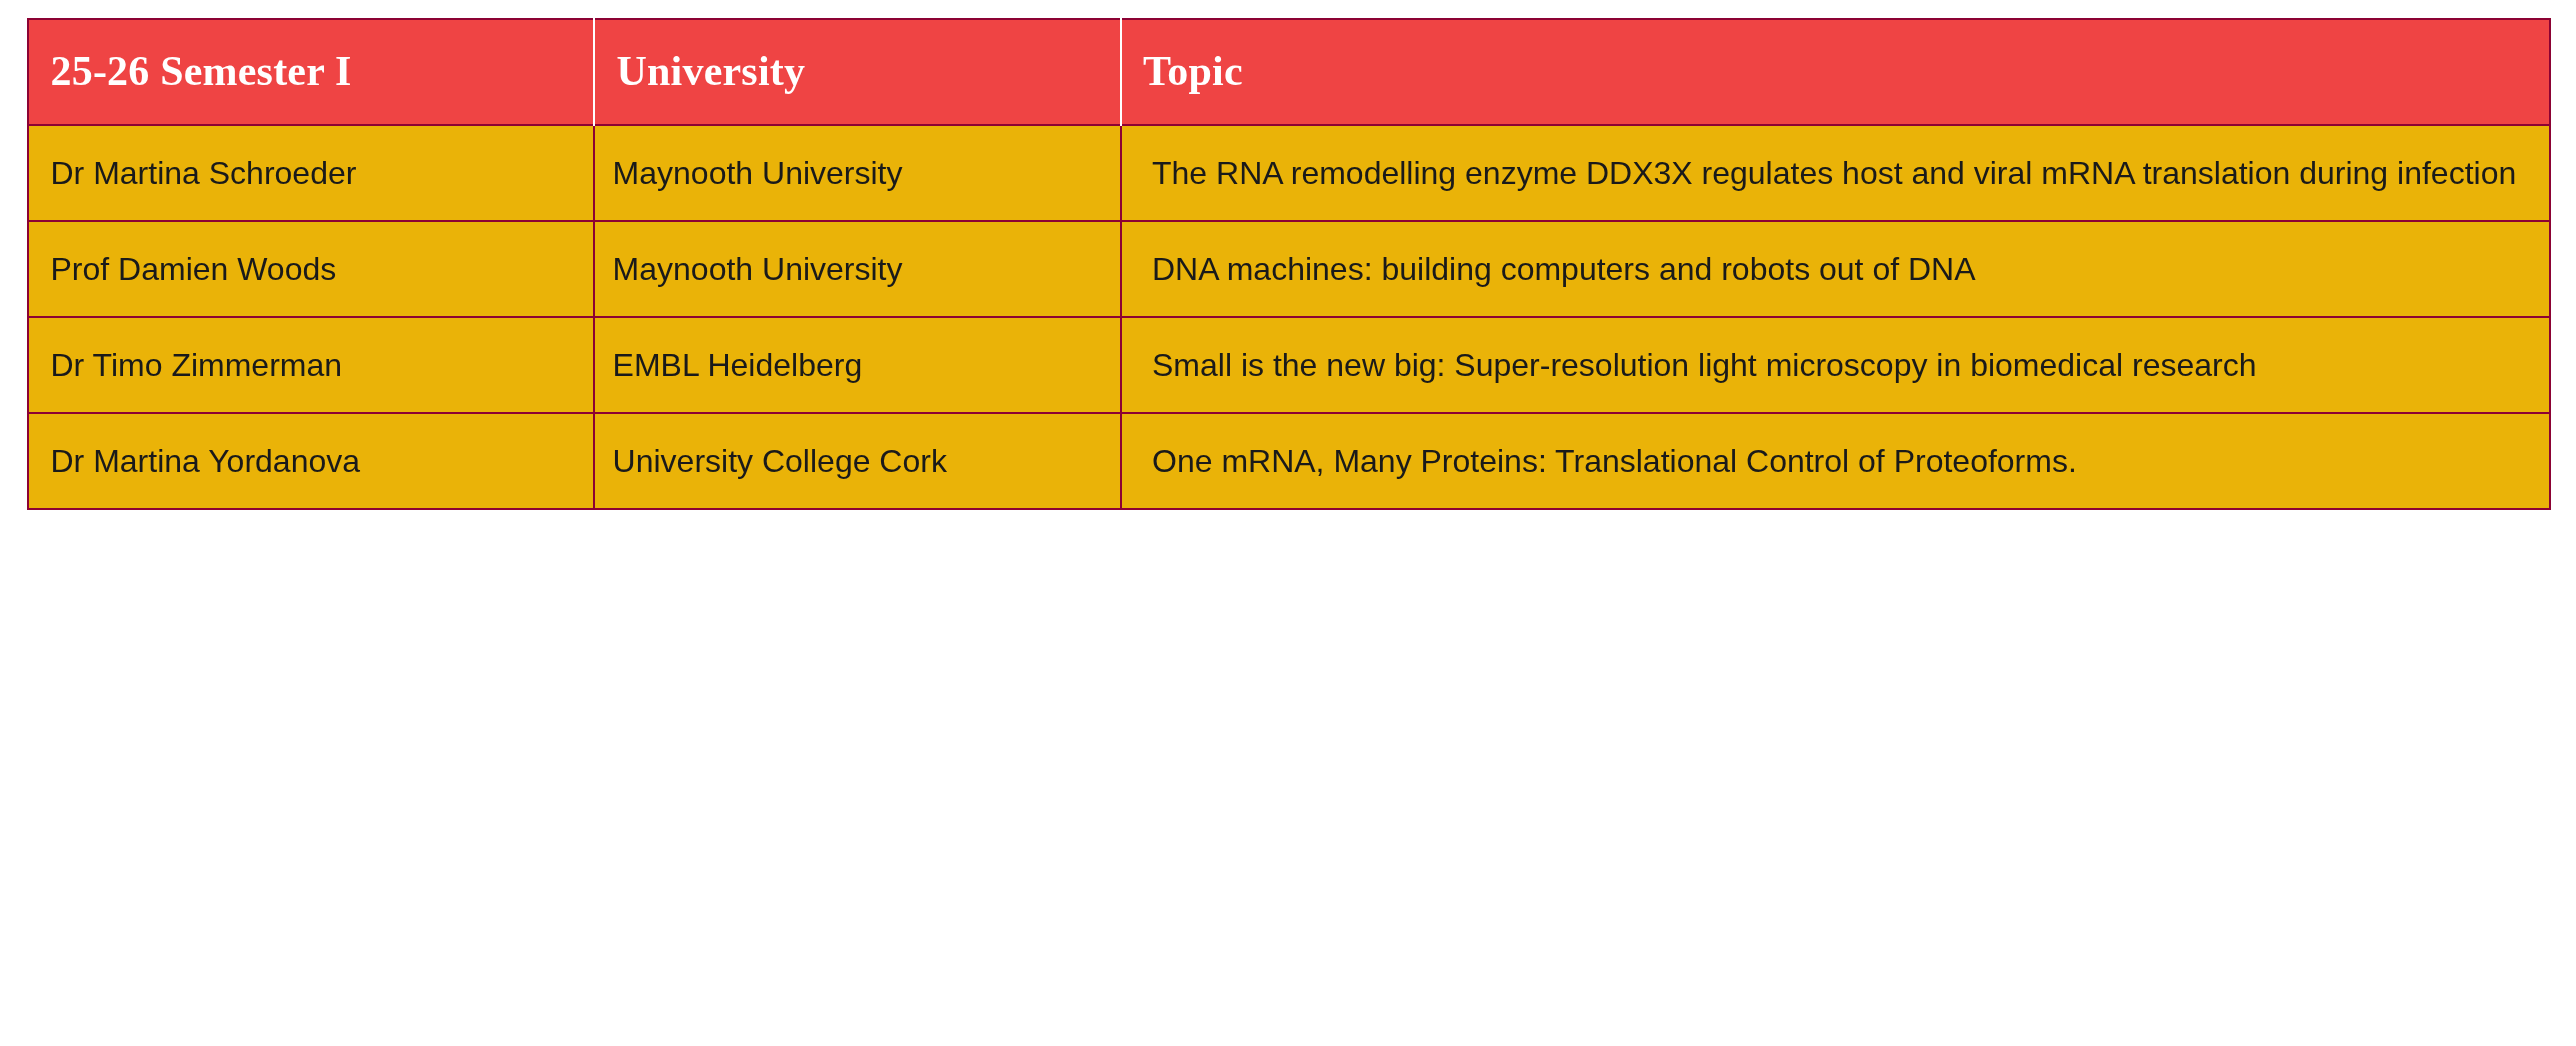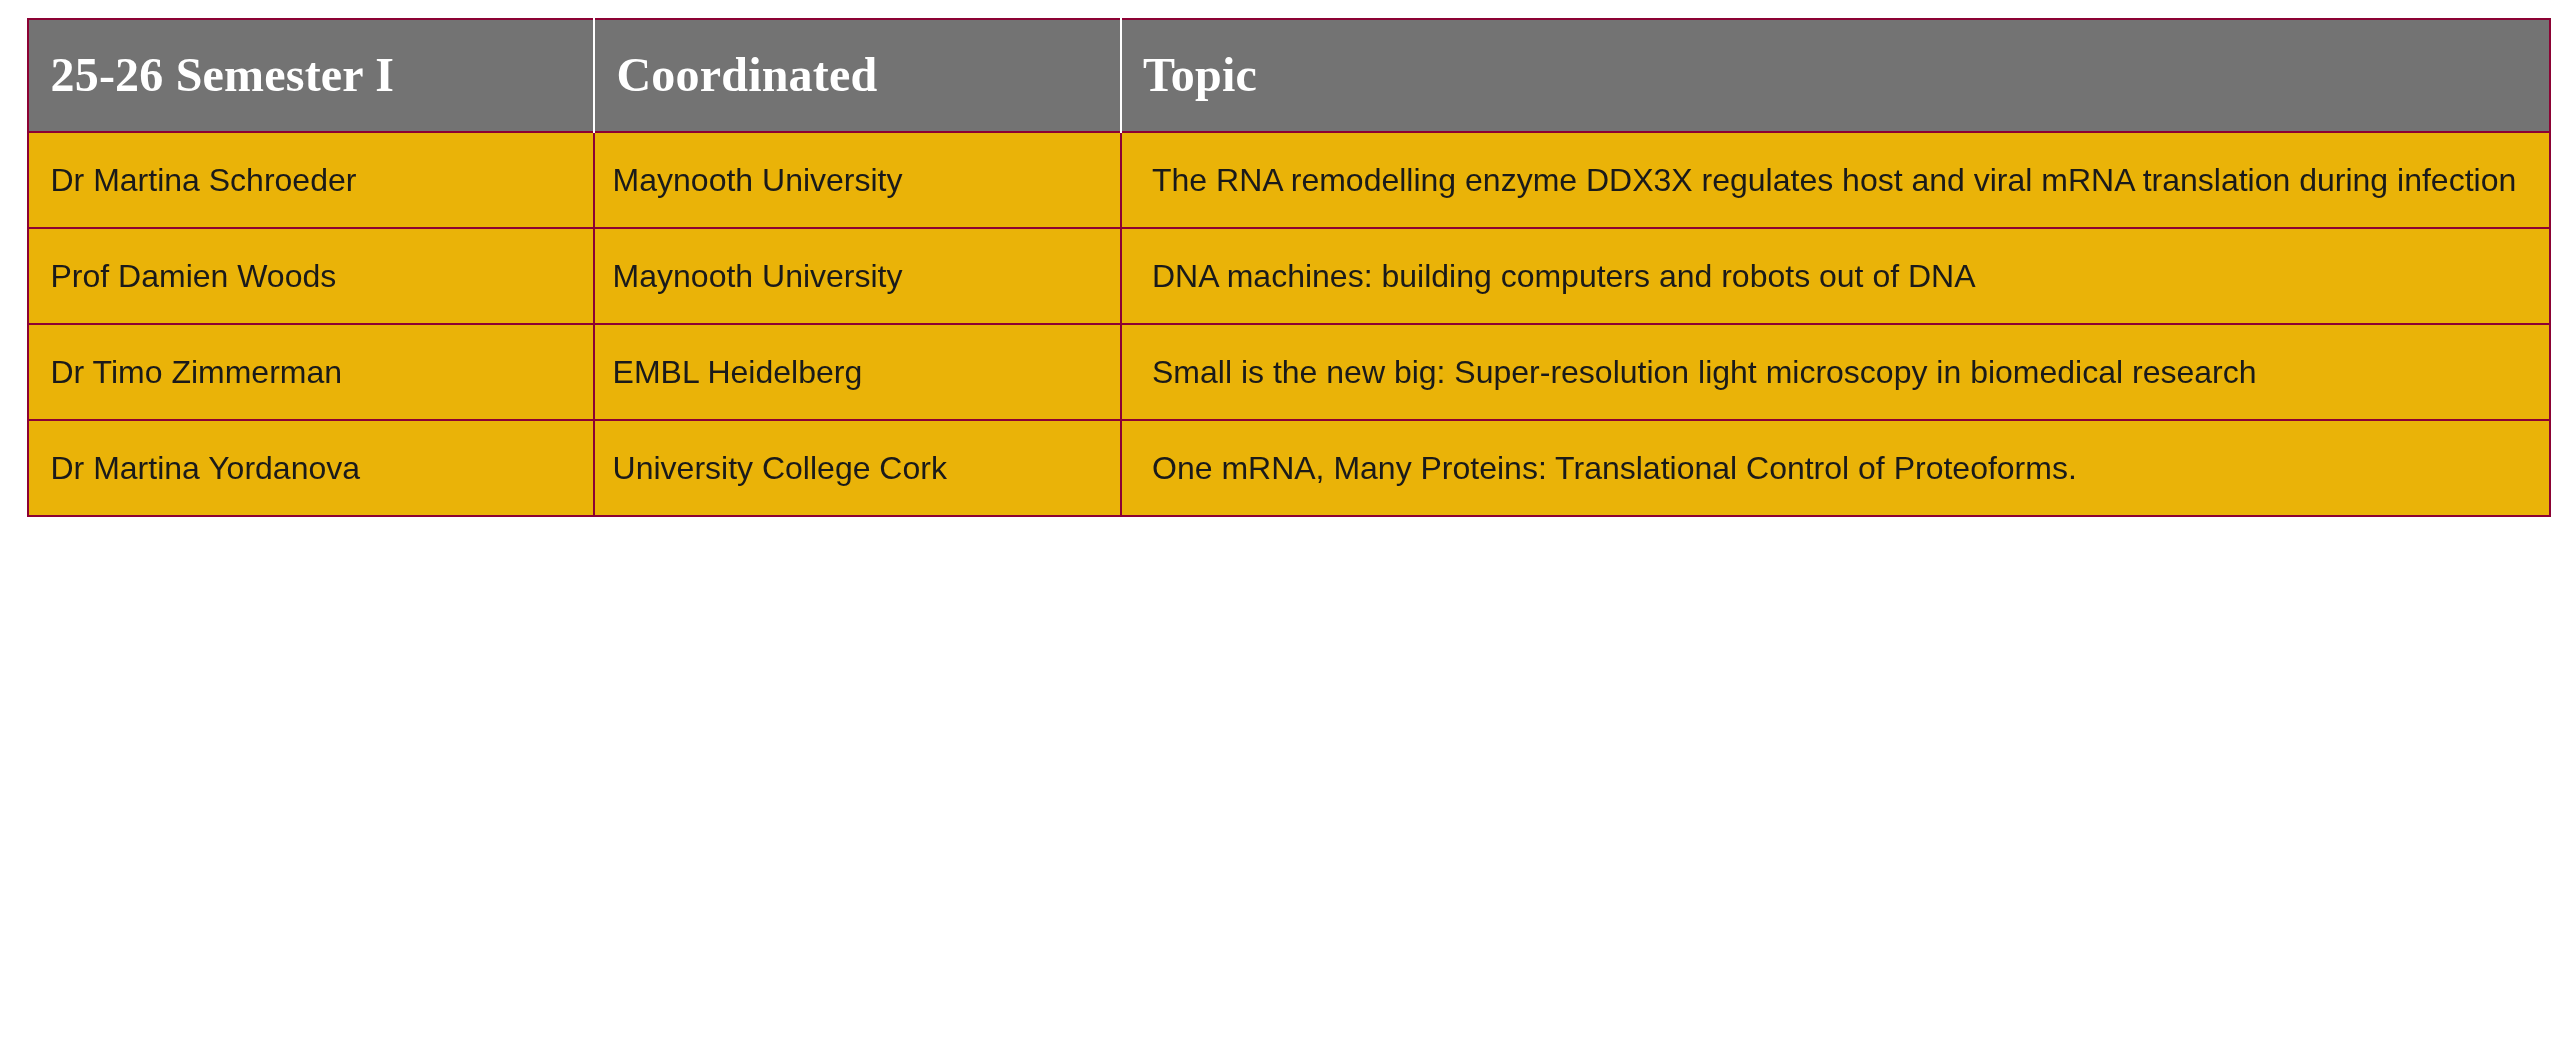--- a/index.html
+++ b/index.html
@@ -21,25 +21,25 @@
     border-collapse: collapse;
     table-layout: fixed;
     width: 2521px;
     border: 2.9px solid #8c0234;
   }
   table.seminar-table col.c-name  { width: 566px; }
   table.seminar-table col.c-affil { width: 527px; }
   table.seminar-table col.c-topic { width: 1429px; }
 
   thead th {
-    background: #737373;
+    background: #ef4444;
     color: #ffffff;
     font-family: "Liberation Serif", serif;
     font-weight: bold;
-    font-size: 48px;
+    font-size: 42px;
     text-align: left;
     padding: 27px 21.5px 29px 21.5px;
     border-right: 2.9px solid #ffffff;
     letter-spacing: 0.2px;
   }
   thead th:last-child { border-right: none; padding-left: 21px; }
 
   tbody td {
     border: 2px solid #8c0234;
     font-size: 32px;
@@ -69,21 +69,21 @@
 <div class="sheet">
   <table class="seminar-table">
     <colgroup>
       <col class="c-name">
       <col class="c-affil">
       <col class="c-topic">
     </colgroup>
     <thead>
       <tr>
         <th>25-26 Semester I</th>
-        <th>Coordinated</th>
+        <th>University</th>
         <th>Topic</th>
       </tr>
     </thead>
     <tbody>
       <tr>
         <td class="name">Dr Martina Schroeder</td>
         <td class="affil">Maynooth University</td>
         <td class="topic">The RNA remodelling enzyme DDX3X regulates host and viral mRNA translation during infection</td>
       </tr>
       <tr>

